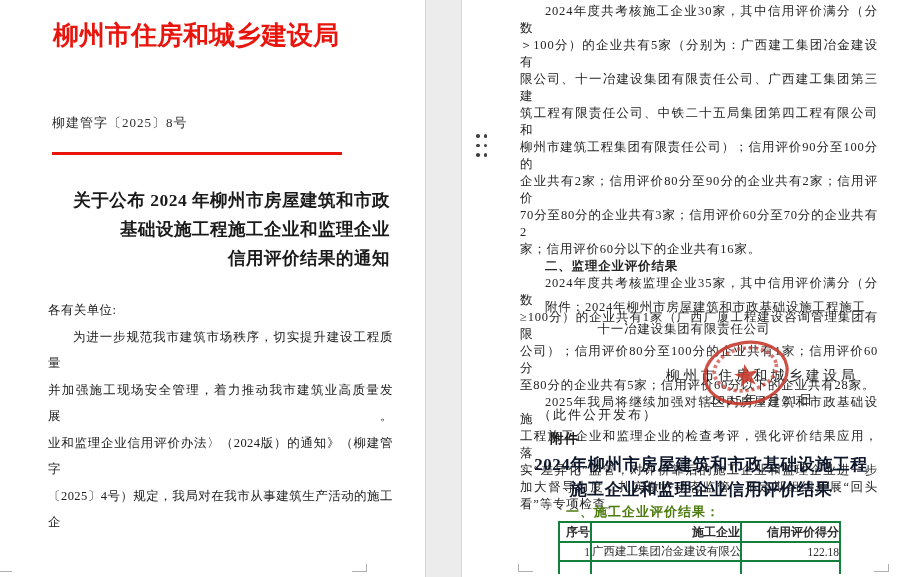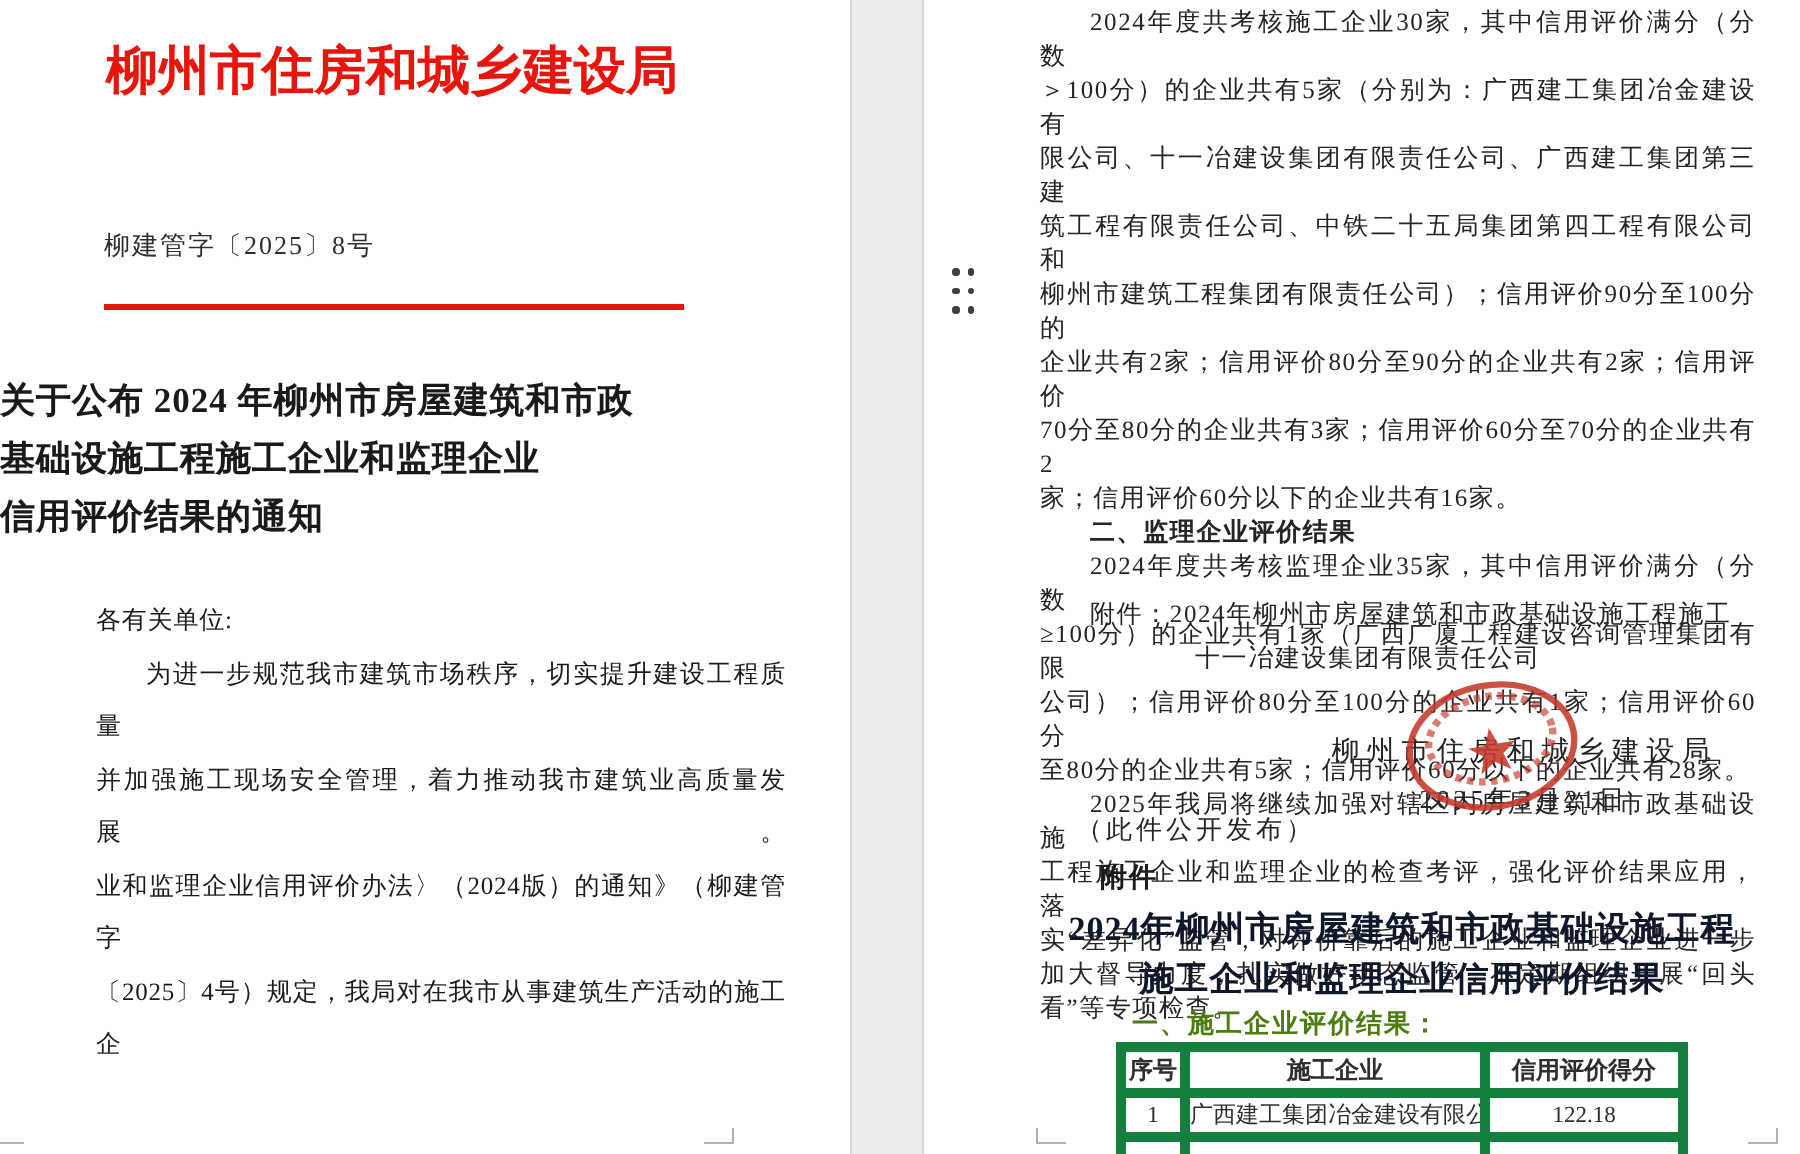--- a/index.html
+++ b/index.html
@@ -23,21 +23,21 @@
   .doc-number{
     position:absolute;top:114px;left:52px;width:290px;
     text-align:left;font-size:13px;color:#2e2e2e;letter-spacing:1px;
   }
   .red-rule{
     position:absolute;top:152px;left:52px;width:290px;height:3px;
     background:#e8150d;
   }
   .doc-title{
     position:absolute;top:186px;left:0;width:390px;
-    text-align:left;font-size:17.5px;font-weight:bold;color:#1a1a1a;
+    text-align:right;font-size:17.5px;font-weight:bold;color:#1a1a1a;
     line-height:29px;letter-spacing:0.5px;
   }
   .body1{
     position:absolute;top:297px;left:48px;width:345px;
     font-size:12.5px;color:#1b1b1b;line-height:26.5px;letter-spacing:0.4px;
   }
   .j{text-align:justify;text-align-last:justify;}
   .ind{text-indent:2em;}
   .hd{font-weight:bold;}
 
@@ -74,21 +74,21 @@
   .table-heading{
     position:absolute;top:503px;left:104px;
     font-size:13px;font-weight:bold;color:#4d7c0f;letter-spacing:1px;
   }
   .credit-table{
     position:absolute;top:521px;left:96px;width:282px;
     border-collapse:collapse;table-layout:fixed;
     font-size:11.5px;color:#2e2e2e;
   }
   .credit-table td,.credit-table th{
-    border:5px solid #15803d;text-align:center;padding:0;
+    border:2px solid #15803d;text-align:right;padding:0;
     overflow:hidden;white-space:nowrap;
   }
   .credit-table th{font-size:12px;font-weight:bold;height:18px;}
   .credit-table td{height:17px;}
   .credit-table .partial td{height:12px;border-bottom:none;}
   .col-no{width:32px;}
   .col-co{width:150px;}
   .col-score{width:99px;}
 
   

